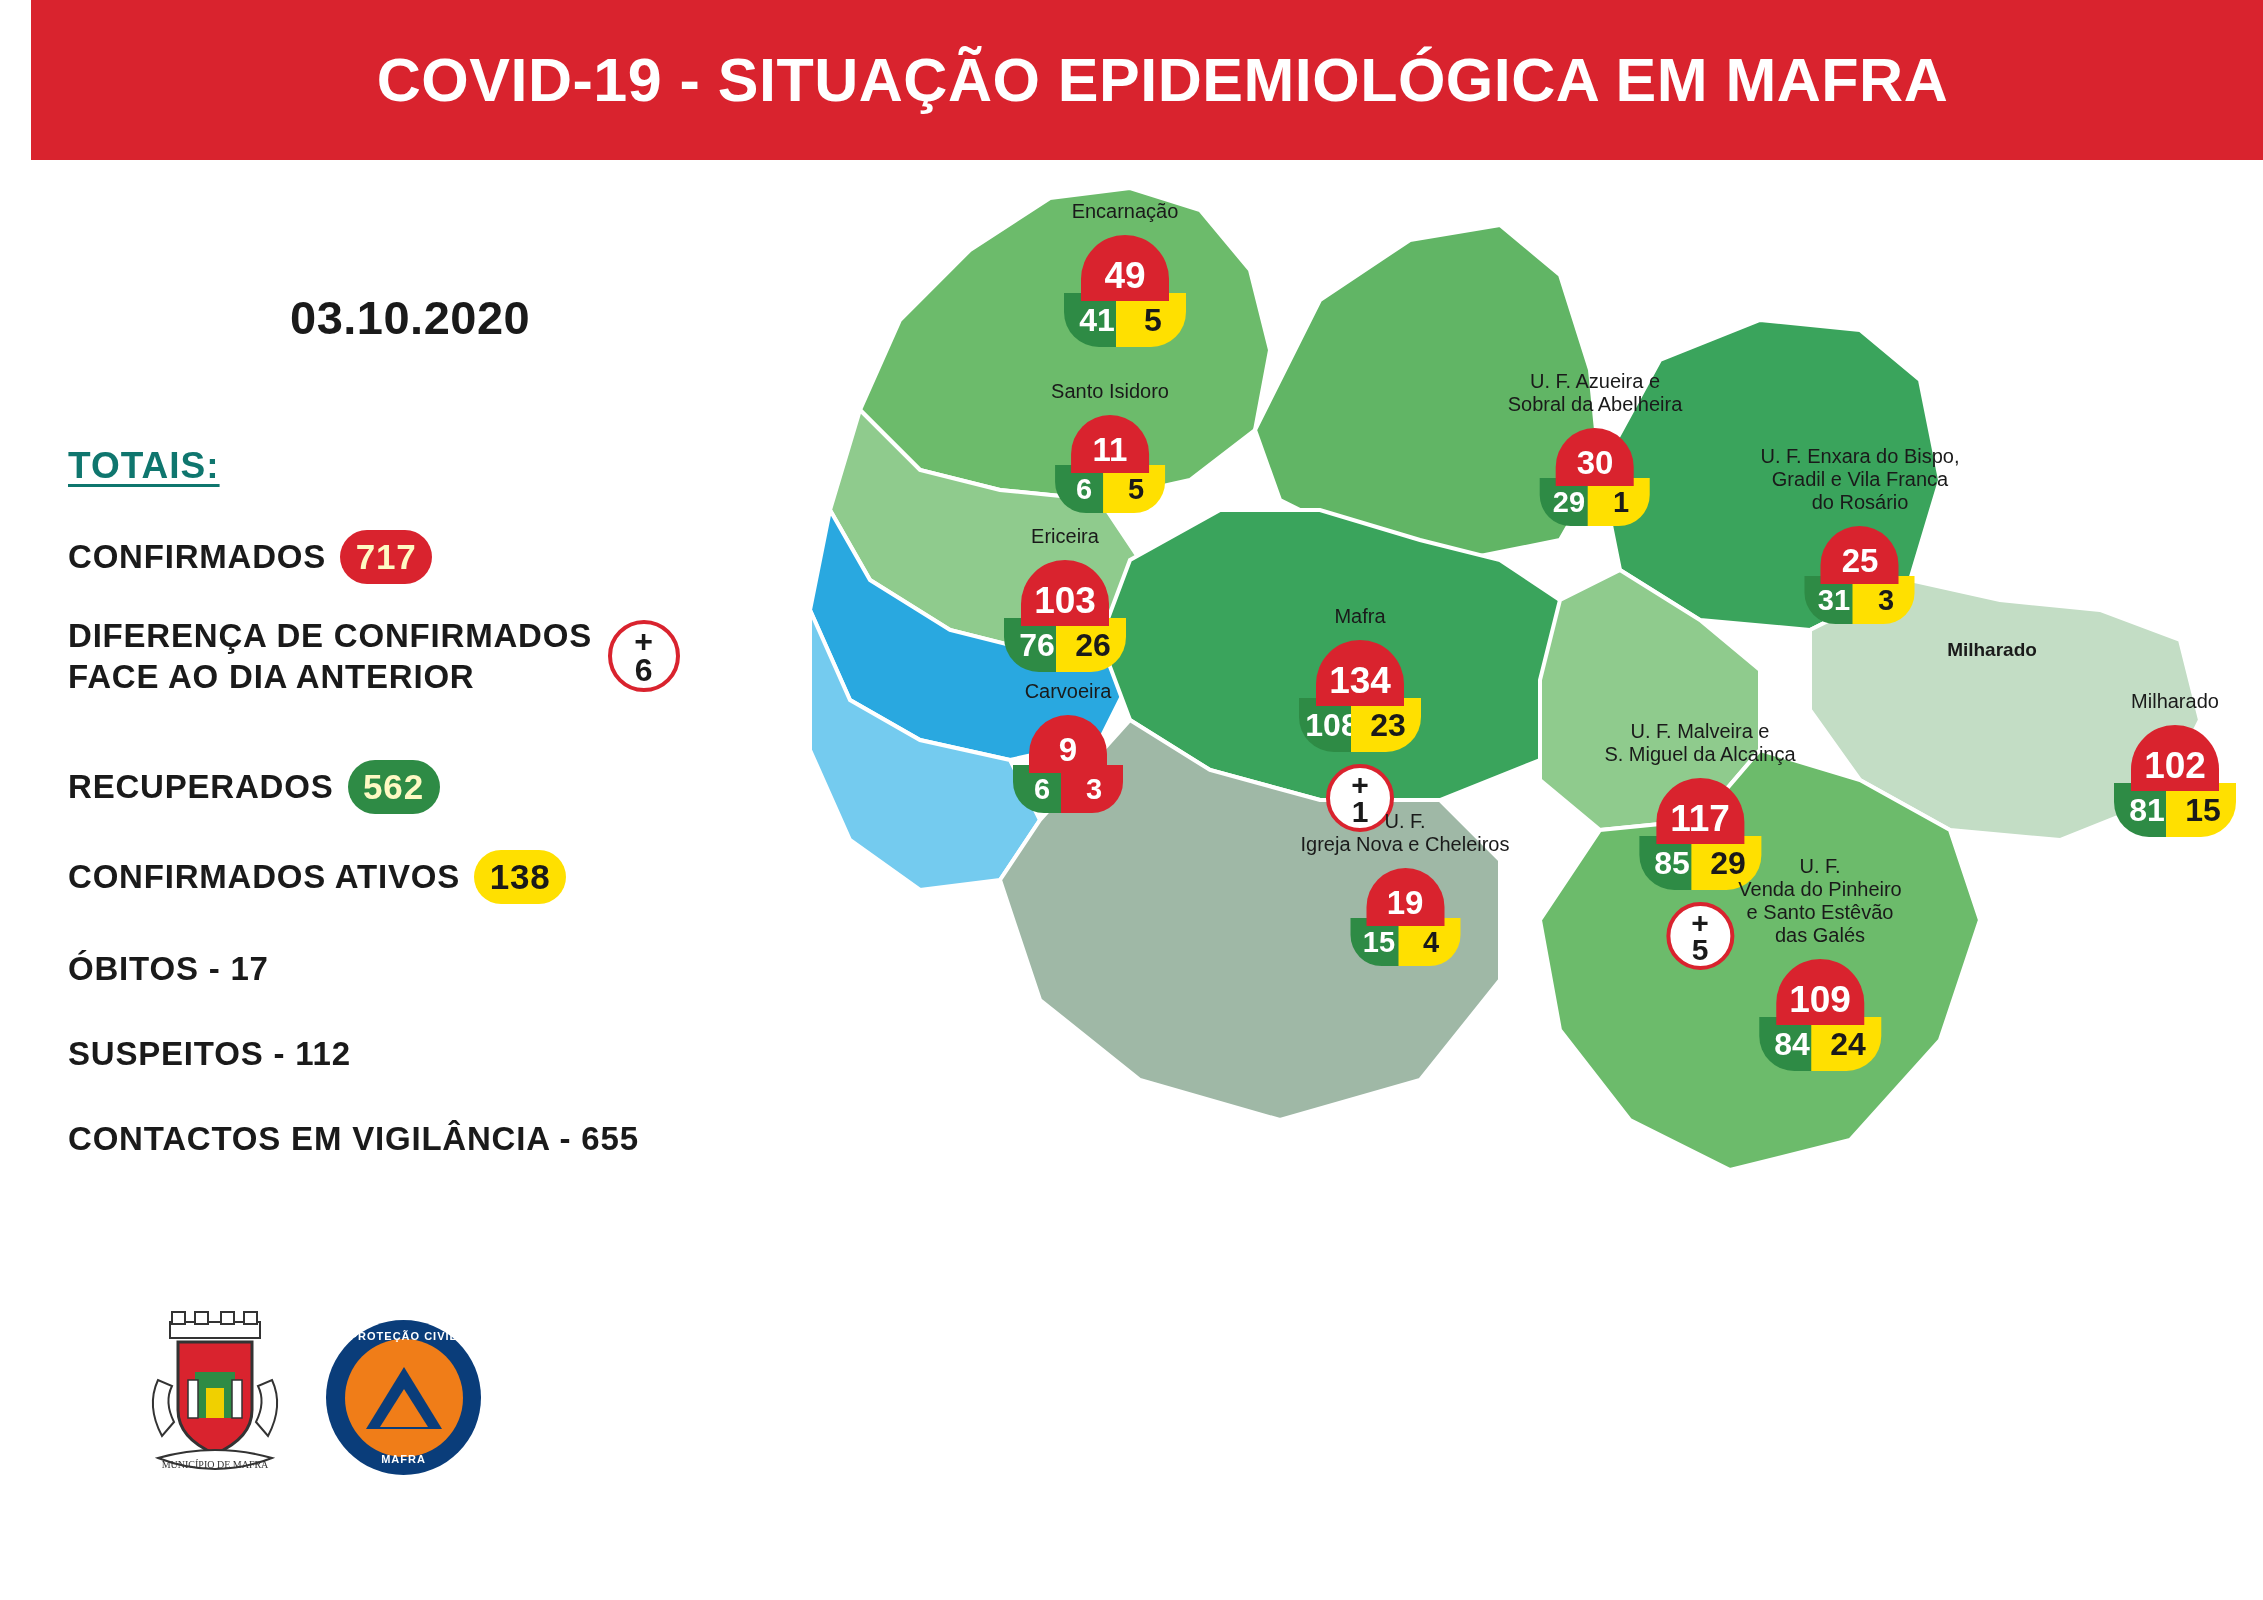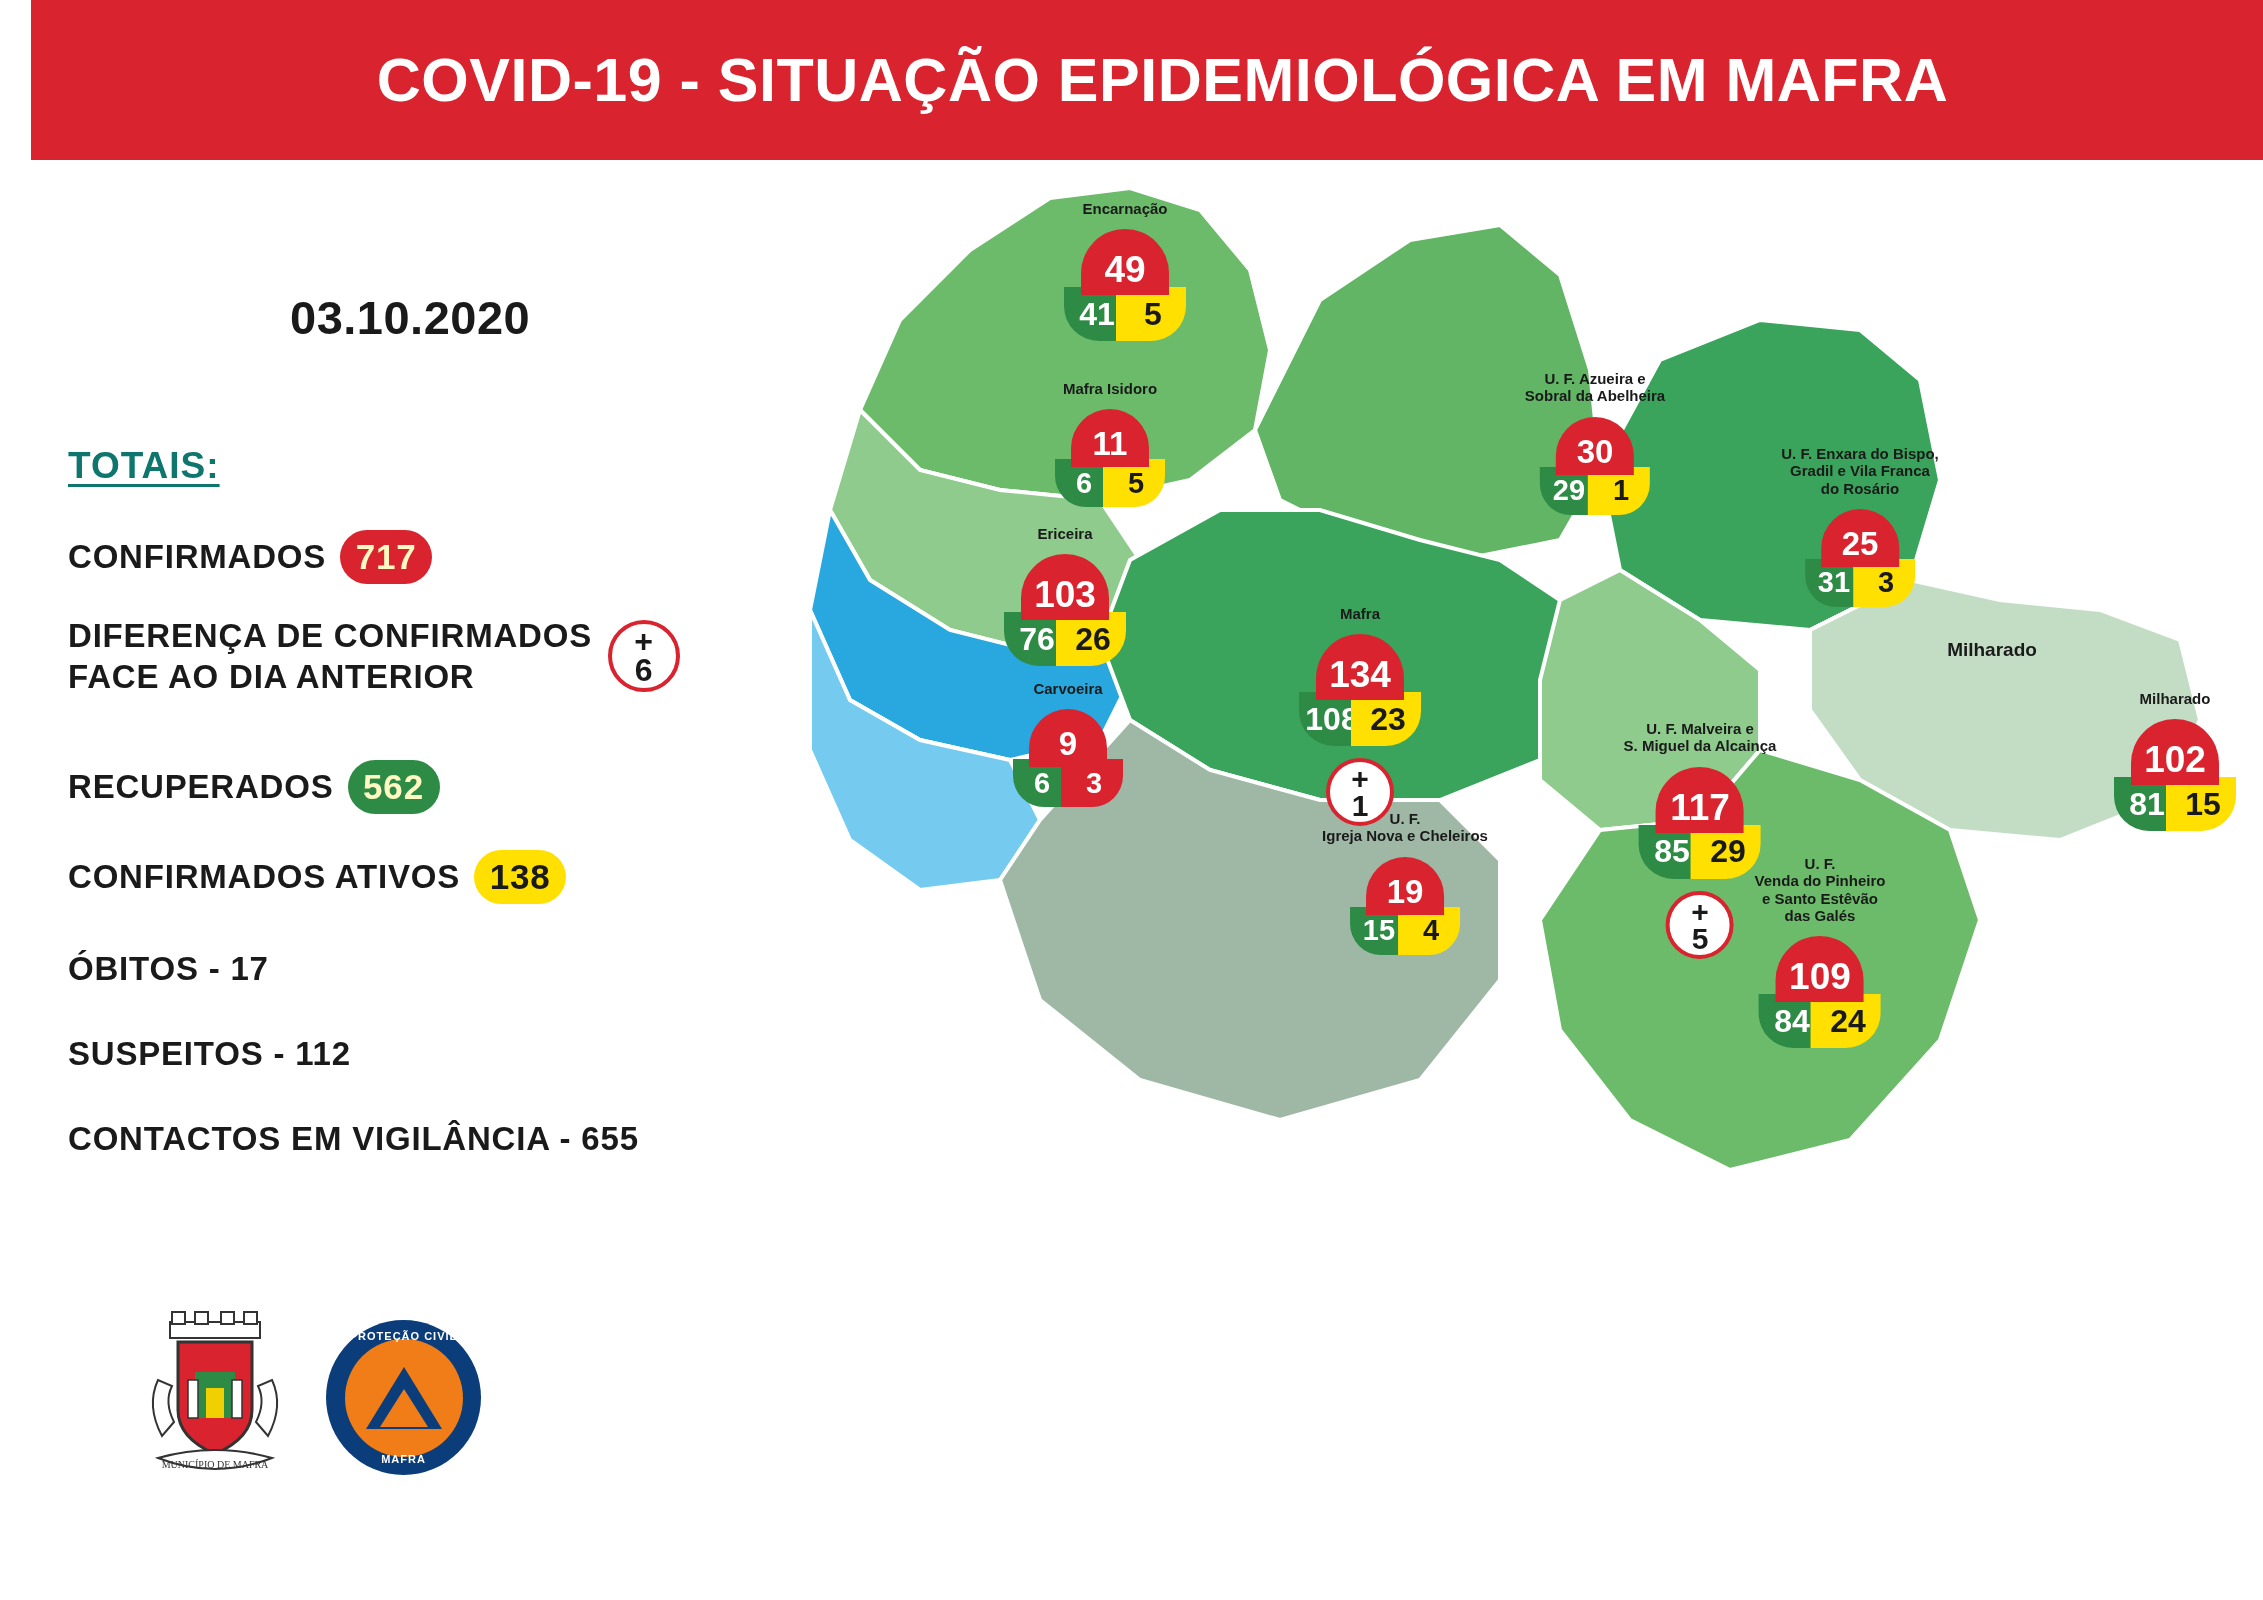--- a/index.html
+++ b/index.html
@@ -170,22 +170,22 @@
   .map-svg { position: absolute; left: 0; top: 0; }
 
   
   .marker {
     position: absolute;
     transform: translate(-50%, 0);
     text-align: center;
     white-space: nowrap;
   }
   .marker-name {
-    font-size: 15px;
-    font-weight: bold;
+    font-size: 20px;
+    font-weight: normal;
     color: #1a1a1a;
     line-height: 1.15;
     margin-bottom: 4px;
     text-align: center;
   }
   .badge {
     position: relative;
     width: 116px;
     height: 112px;
     margin: 12px auto;
@@ -377,21 +377,21 @@
   <div class="marker" style="left:325px; top:20px;">
     <div class="marker-name">Encarnação</div>
     <div class="badge">
       <div class="top">49</div>
       <div class="bl">41</div>
       <div class="br">5</div>
     </div>
   </div>
 
   <div class="marker" style="left:310px; top:200px;">
-    <div class="marker-name">Mafra Isidoro</div>
+    <div class="marker-name">Santo Isidoro</div>
     <div class="badge small">
       <div class="top">11</div>
       <div class="bl">6</div>
       <div class="br">5</div>
     </div>
   </div>
 
   <div class="marker" style="left:795px; top:190px;">
     <div class="marker-name">
       <div>U. F. Azueira e</div>

